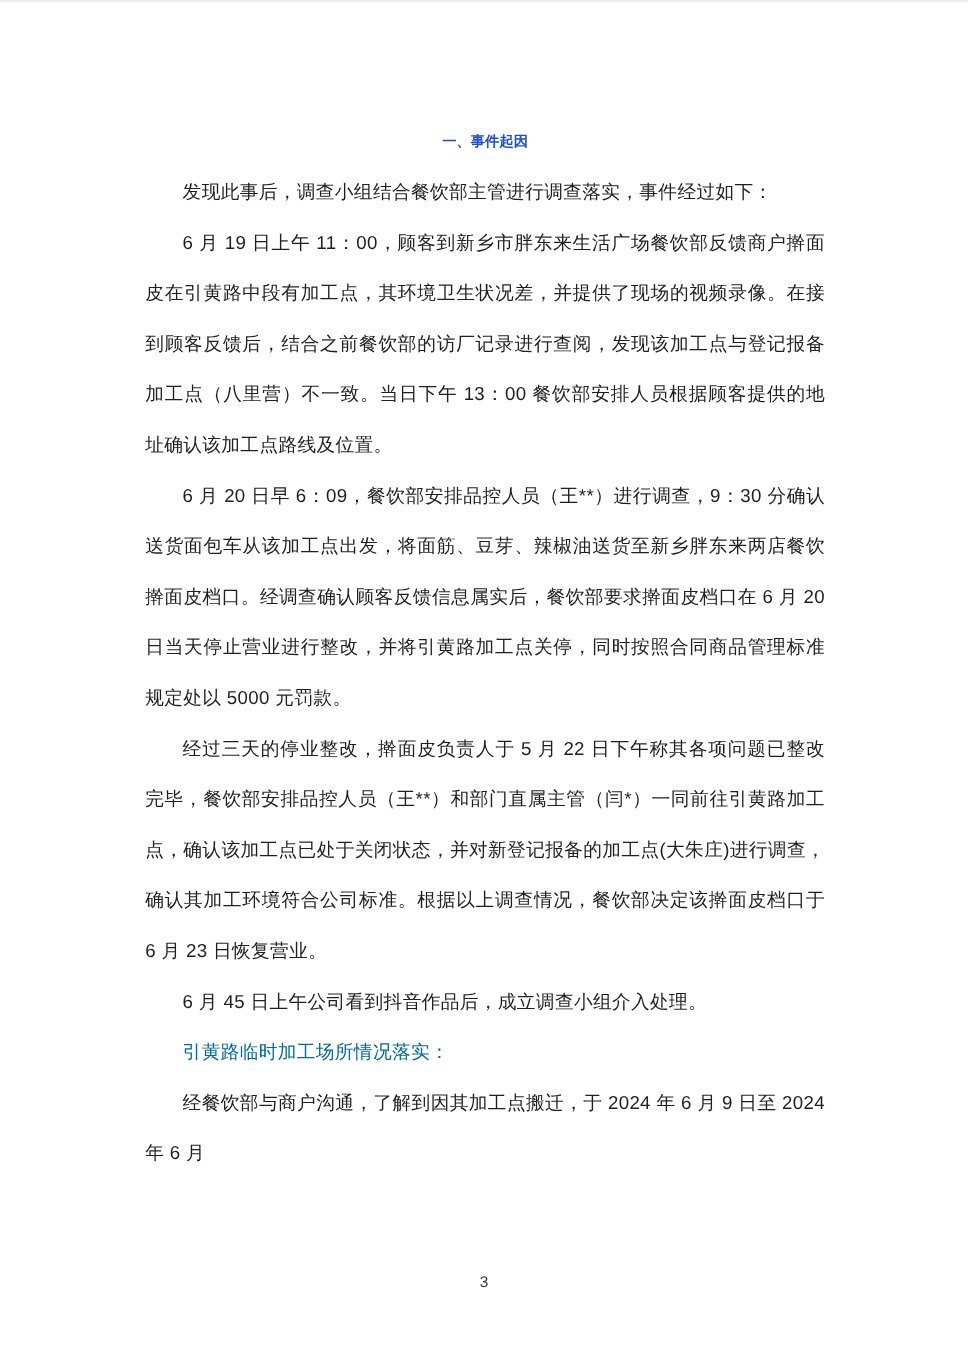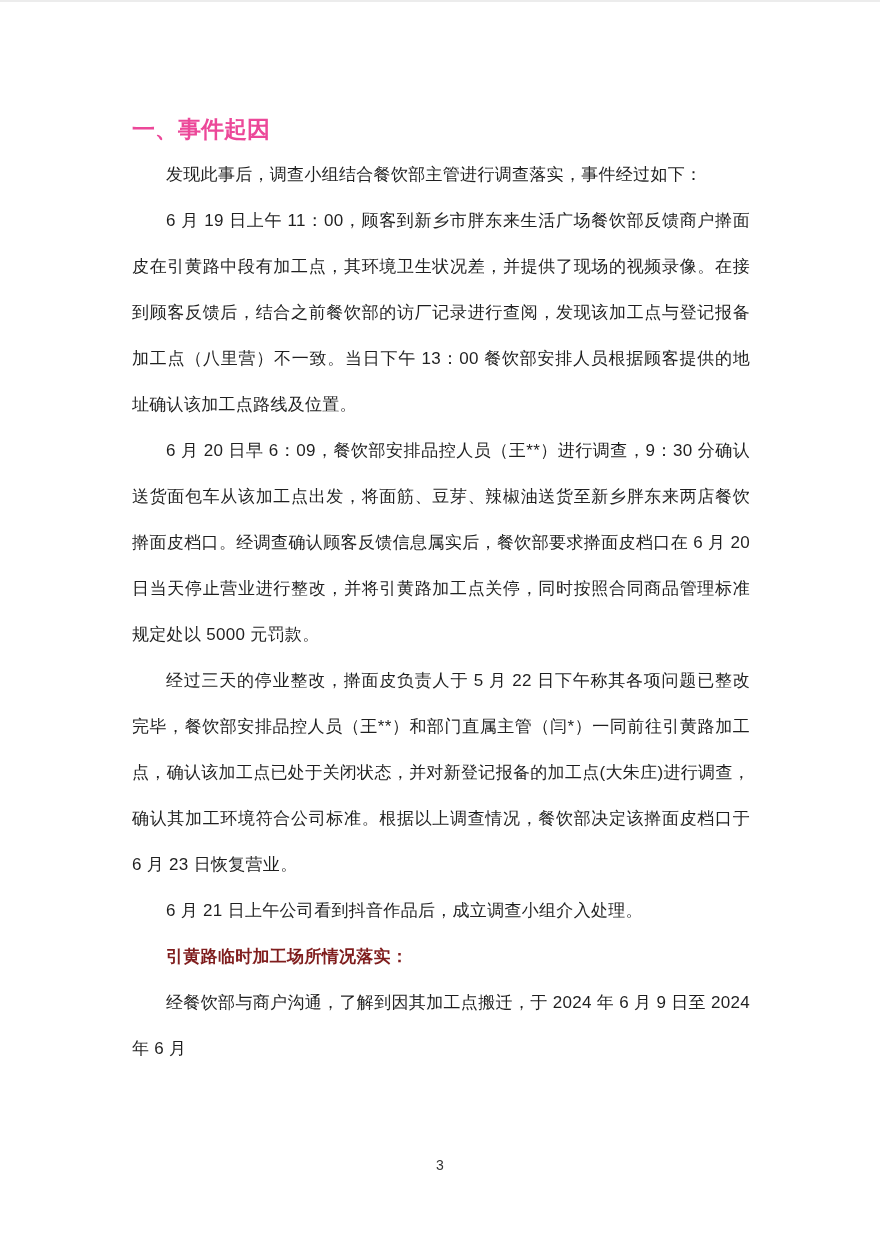--- a/index.html
+++ b/index.html
@@ -23,36 +23,36 @@
     position: absolute;
     left: 132px;
     right: 130px;
     top: 104px;
     font-size: 17px;
     line-height: 46px;
     text-align: justify;
   }
   .sec-heading {
     margin: 0;
-    font-size: 23px;
+    font-size: 13px;
     line-height: 46px;
     font-weight: bold;
-    color: #ec4899;
-    text-align: left;
+    color: #1d4ed8;
+    text-align: center;
   }
   .para {
     margin: 0;
     text-indent: 2em;
     letter-spacing: 0.3px;
   }
   .sub-heading {
     margin: 0;
     text-indent: 2em;
-    font-weight: bold;
-    color: #7f1d1d;
+    font-weight: normal;
+    color: #0369a1;
     letter-spacing: 0.3px;
   }
   .page-num {
     position: absolute;
     left: 0;
     right: 0;
     bottom: 70px;
     text-align: center;
     font-size: 14px;
     line-height: 18px;
@@ -62,18 +62,18 @@
 </head>
 <body>
 
 <div class="page">
   <div class="content">
     <h2 class="sec-heading">一、事件起因</h2>
     <p class="para">发现此事后，调查小组结合餐饮部主管进行调查落实，事件经过如下：</p>
     <p class="para">6 月 19 日上午 11：00，顾客到新乡市胖东来生活广场餐饮部反馈商户擀面皮在引黄路中段有加工点，其环境卫生状况差，并提供了现场的视频录像。在接到顾客反馈后，结合之前餐饮部的访厂记录进行查阅，发现该加工点与登记报备加工点（八里营）不一致。当日下午 13：00 餐饮部安排人员根据顾客提供的地址确认该加工点路线及位置。</p>
     <p class="para">6 月 20 日早 6：09，餐饮部安排品控人员（王**）进行调查，9：30 分确认送货面包车从该加工点出发，将面筋、豆芽、辣椒油送货至新乡胖东来两店餐饮擀面皮档口。经调查确认顾客反馈信息属实后，餐饮部要求擀面皮档口在 6 月 20 日当天停止营业进行整改，并将引黄路加工点关停，同时按照合同商品管理标准规定处以 5000 元罚款。</p>
     <p class="para">经过三天的停业整改，擀面皮负责人于 5 月 22 日下午称其各项问题已整改完毕，餐饮部安排品控人员（王**）和部门直属主管（闫*）一同前往引黄路加工点，确认该加工点已处于关闭状态，并对新登记报备的加工点(大朱庄)进行调查，确认其加工环境符合公司标准。根据以上调查情况，餐饮部决定该擀面皮档口于 6 月 23 日恢复营业。</p>
-    <p class="para">6 月 21 日上午公司看到抖音作品后，成立调查小组介入处理。</p>
+    <p class="para">6 月 45 日上午公司看到抖音作品后，成立调查小组介入处理。</p>
     <p class="sub-heading">引黄路临时加工场所情况落实：</p>
     <p class="para">经餐饮部与商户沟通，了解到因其加工点搬迁，于 2024 年 6 月 9 日至 2024 年 6 月</p>
   </div>
   <div class="page-num">3</div>
 </div>
 
 </body></html>

